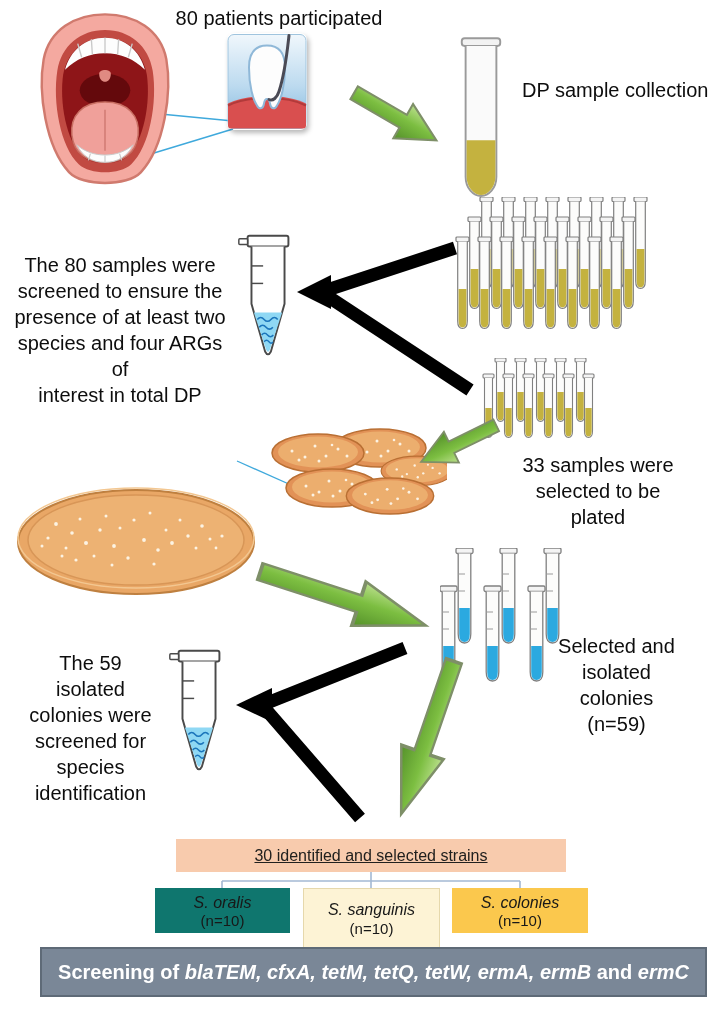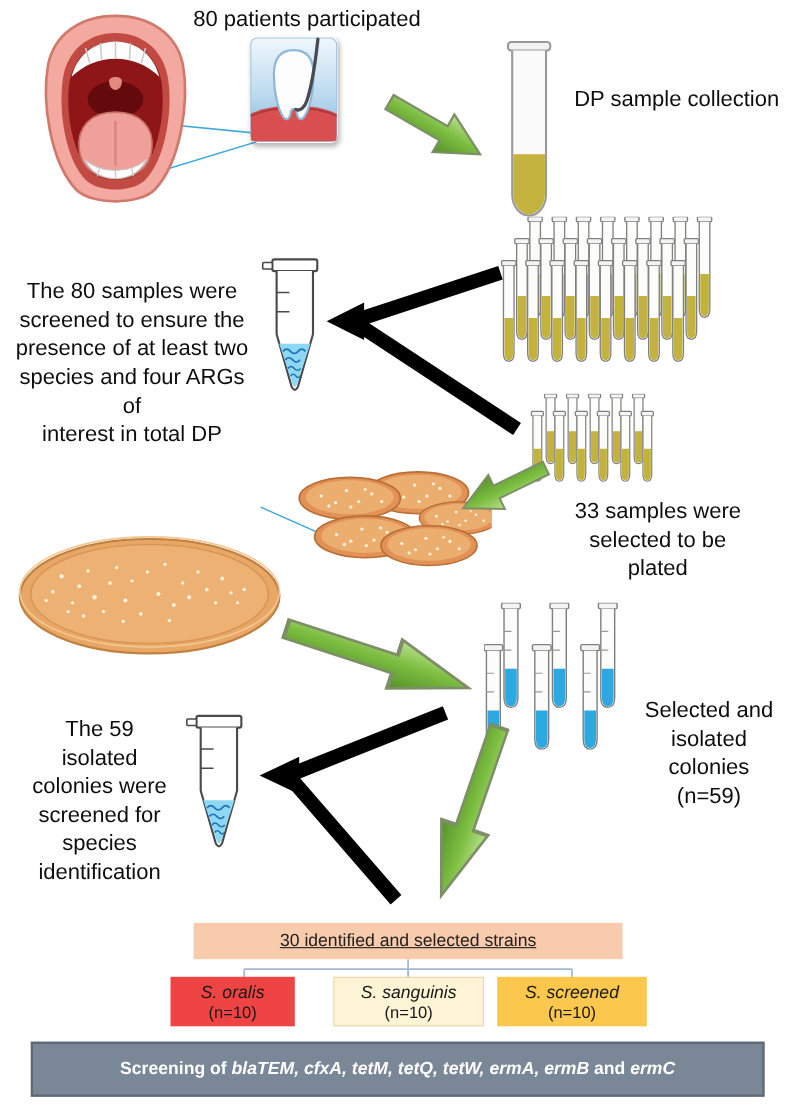--- a/index.html
+++ b/index.html
@@ -14,21 +14,21 @@
   .illus svg { display:block; width:100%; height:100%; }
   .arrow { z-index:3; transform-origin:50% 50%; }
   .arrow svg { display:block; width:100%; height:100%; }
   .chev { z-index:3; }
   .chev svg { display:block; width:100%; height:100%; }
   .box { z-index:4; display:flex; align-items:center; justify-content:center; text-align:center; }
   .strains-box { font-size:16px; color:#21201e;text-decoration:underline; }
   .species-box { flex-direction:column; line-height:1.22; font-size:16px; color:#181818; padding-top:2px; }
   .species-name { font-style:italic; }
   .species-count { font-size:15px; font-style:normal; }
-  .gene-box { border:2px solid #5E6A77; color:#ffffff; font-weight:bold; font-size:16px; }
+  .gene-box { border:2px solid #5E6A77; color:#ffffff; font-weight:bold; font-size:20px;margin-left:12px; }
   .gene-box i { font-style:italic; }
   .sanguinis { border:1px solid #E6D8AC; }
   .shadowed { box-shadow:2px 3px 5px rgba(0,0,0,.28); border-radius:7px; }
 </style>
 </head>
 <body>
 
 <div class="canvas">
 
   <svg width="0" height="0" style="position:absolute" aria-hidden="true">
@@ -285,21 +285,21 @@
     <svg viewBox="0 0 140 140">
       <use href="#btube" x="16" y="0"></use>
         <use href="#btube" x="60" y="0"></use>
         <use href="#btube" x="104" y="0"></use>
       <use href="#btube" x="0" y="38"></use>
         <use href="#btube" x="44" y="38"></use>
         <use href="#btube" x="88" y="38"></use>
     </svg>
   </div>
 
-  <div class="abs txt" style="left:572px; top:633px; width:145px;">Selected and
+  <div class="abs txt" style="left:544px; top:633px; width:145px;">Selected and
 isolated colonies
 (n=59)</div>
 
   <div class="abs txt" style="left:18px; top:650px; width:145px;">The 59
 isolated
 colonies were
 screened for
 species
 identification</div>
 
@@ -317,30 +317,30 @@
   </div>
 
   <div class="abs arrow" style="left:342px; top:713px; width:170px; height:52px; transform:rotate(109deg);">
     <svg viewBox="0 0 120 56" preserveAspectRatio="none">
         <use href="#arrowShape"></use>
       </svg>
   </div>
 
   <div class="abs box strains-box" style="left: 176px; top: 839px; width: 390px; height: 33px; background-color: rgb(248, 203, 173);">30 identified and selected strains</div>
 
-  <div class="abs box species-box" style="left: 155px; top: 888px; width: 113px; height: 45px; background-color: #ef4444;">
+  <div class="abs box species-box" style="left: 155px; top: 888px; width: 135px; height: 45px; background-color: #0f766e;">
     <span class="species-name">S. oralis</span>
     <span class="species-count">(n=10)</span>
   </div>
-  <div class="abs box species-box sanguinis" style="left: 303px; top: 888px; width: 137px; height: 45px; background-color: rgb(253, 243, 213);">
+  <div class="abs box species-box sanguinis" style="left: 303px; top: 888px; width: 137px; height: 60px; background-color: rgb(253, 243, 213);">
     <span class="species-name">S. sanguinis</span>
     <span class="species-count">(n=10)</span>
   </div>
   <div class="abs box species-box" style="left: 452px; top: 888px; width: 136px; height: 45px; background-color: rgb(251, 200, 77);">
-    <span class="species-name">S. screened</span>
+    <span class="species-name">S. colonies</span>
     <span class="species-count">(n=10)</span>
   </div>
 
   <div class="abs box gene-box" style="left: 28px; top: 947px; width: 667px; height: 50px; background-color: rgb(122, 135, 151);">
     <span>
       <span>Screening of </span><i>blaTEM, cfxA, tetM, tetQ, tetW, ermA, ermB</i><span> and </span><i>ermC</i>
     </span>
   </div>
 
 </div>

